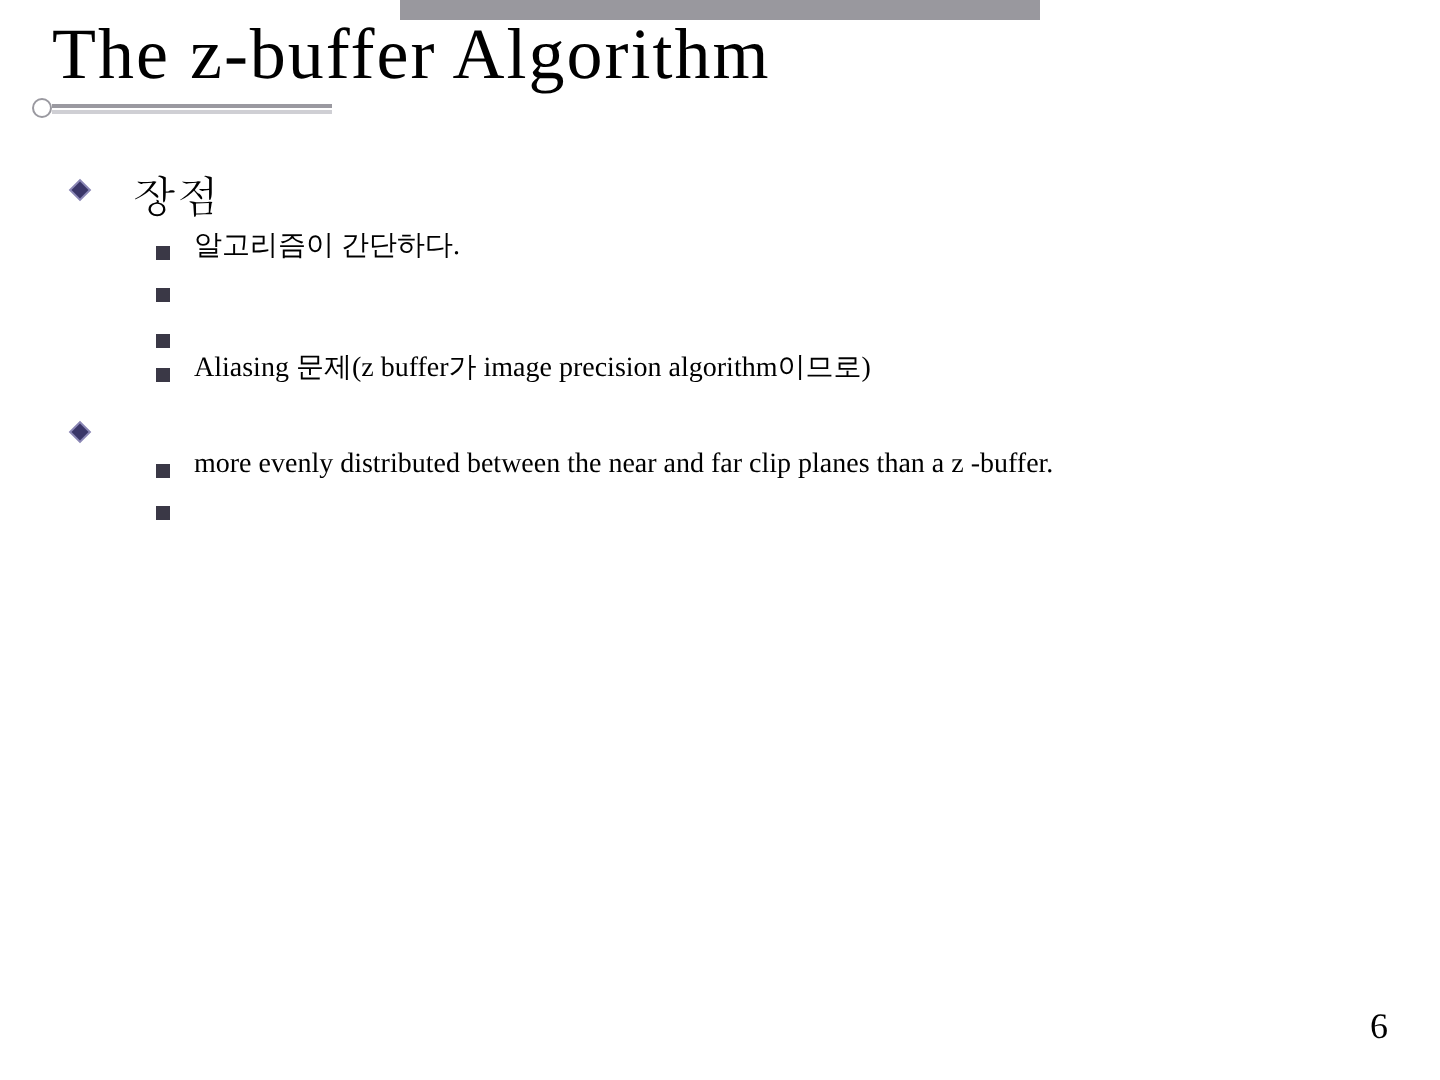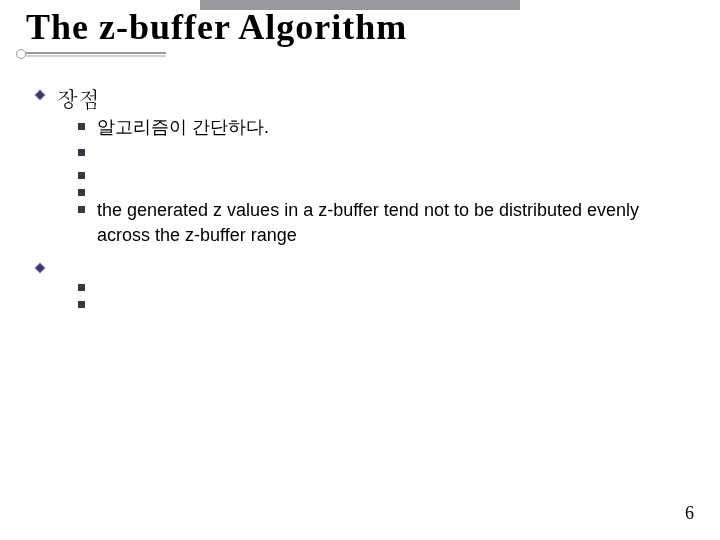--- a/index.html
+++ b/index.html
@@ -23,21 +23,21 @@
   }
   .slide {
     padding: 6px 26px 0 26px;
     box-sizing: border-box;
     width: 100%;
     height: 100%;
     position: relative;
   }
   .slide-title {
     font-size: 36px;
-    font-weight: bold;
+    font-weight: normal;
     letter-spacing: 1px;
     margin: 0 0 4px 0;
   }
   .title-underline {
     width: 140px;
     height: 2px;
     background: #9a99a0;
     box-shadow: 0 3px 0 #cfcfd4;
     margin-bottom: 4px;
     position: relative;
@@ -55,20 +55,21 @@
   }
   .content {
     padding-left: 8px;
     padding-top: 16px;
   }
   .lvl1 {
     display: flex;
     align-items: flex-start;
     margin-top: 8px;
     margin-bottom: 2px;
+    gap: 10px;
   }
   .lvl1 .bullet-diamond {
     flex: 0 0 auto;
     width: 12px;
     height: 12px;
     margin-top: 7px;
     margin-right: 10px;
     position: relative;
   }
   .bullet-diamond svg { display:block; }
@@ -86,23 +87,23 @@
   }
   .lvl2 .bullet-square {
     flex: 0 0 auto;
     width: 7px;
     height: 7px;
     background: #3a3846;
     margin-top: 8px;
     margin-right: 12px;
   }
   .lvl2 .text {
-    font-size: 18px;
+    font-size: 14px;
     line-height: 1.35;
-    font-family: Liberation Sans, sans-serif;
+    font-family: Liberation Serif, serif;
     max-width: 580px;
   }
   .page-number {
     position: absolute;
     bottom: 16px;
     right: 26px;
     font-size: 18px;
     color: #000;
     font-family: "Times New Roman", serif;
   }
@@ -136,37 +137,35 @@
         <span class="bullet-square"></span>
       </div>
     </div>
 
     <div class="lvl2-group">
       <div class="lvl2">
         <span class="bullet-square"></span>
       </div>
       <div class="lvl2">
         <span class="bullet-square"></span>
-      </div>
-      <div class="lvl2">
-        <span class="bullet-square"></span>
-        <span class="text">the generated z values in a z-buffer tend not to be distributed evenly across the z-buffer range</span>
+        <span class="text">Aliasing 문제(z buffer가 image precision algorithm이므로)</span>
       </div>
     </div>
 
     <div class="lvl1">
       <span class="bullet-diamond">
         <svg width="12" height="12" viewBox="0 0 12 12">
           <rect x="2.5" y="2.5" width="7" height="7" transform="rotate(45 6 6)" fill="#3a3668" stroke="#8b87b5" stroke-width="1"></rect>
         </svg>
       </span>
     </div>
     <div class="lvl2-group">
       <div class="lvl2">
         <span class="bullet-square"></span>
+        <span class="text">more evenly distributed between the near and far clip planes than a z -buffer.</span>
       </div>
       <div class="lvl2">
         <span class="bullet-square"></span>
       </div>
     </div>
 
   </div>
 
   <div class="page-number">6</div>
 </div>

